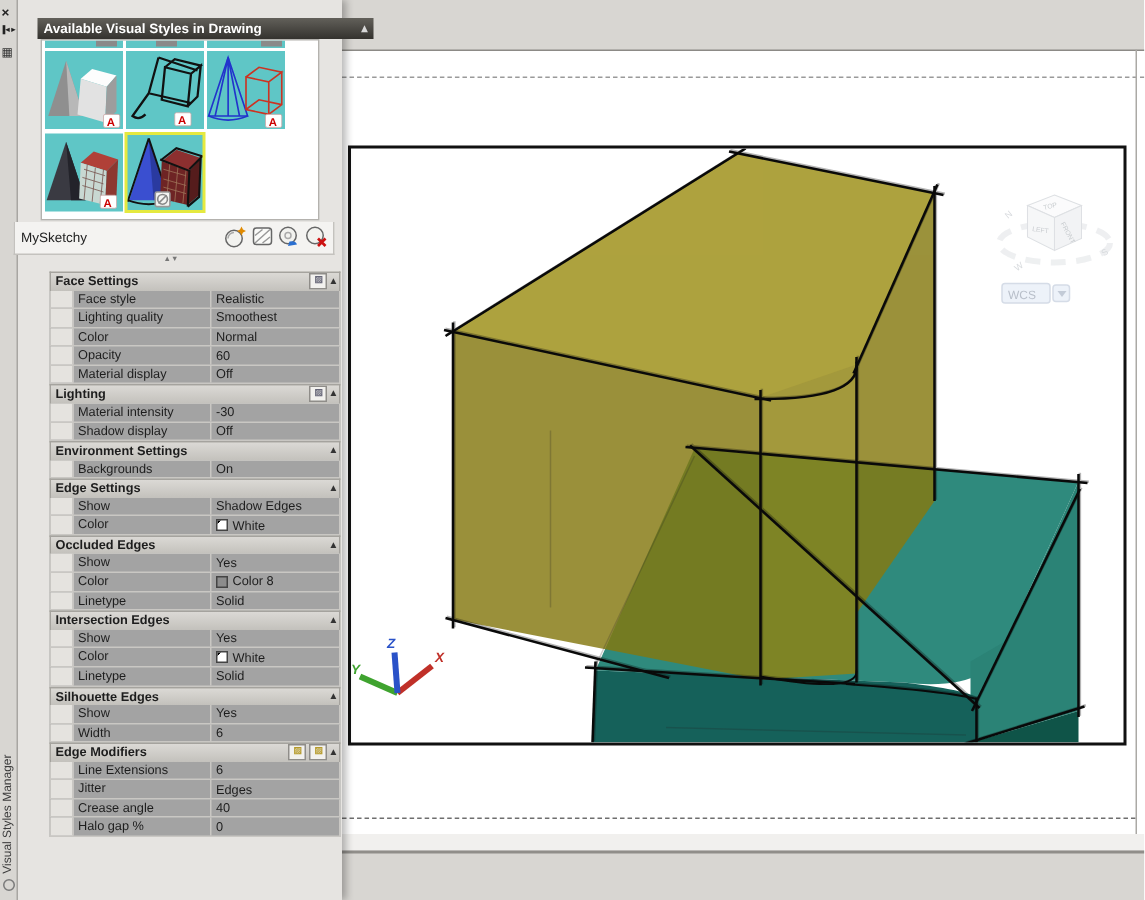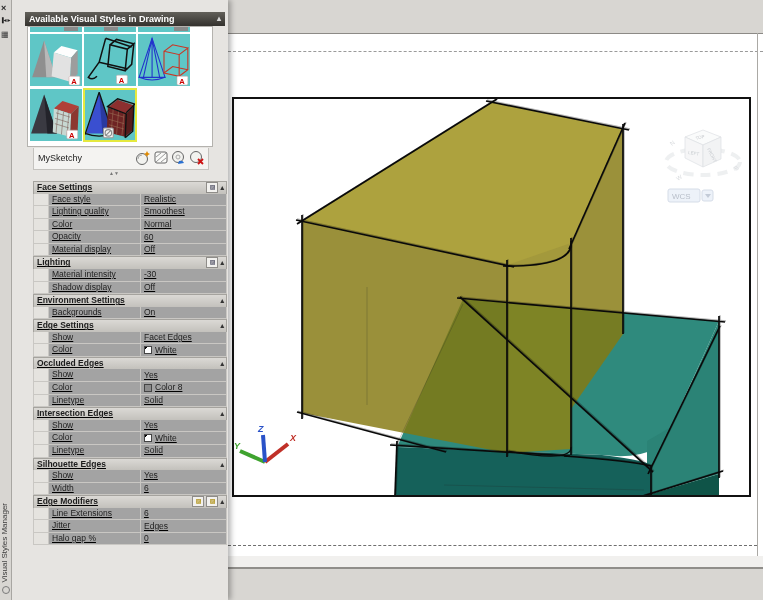--- a/index.html
+++ b/index.html
@@ -19,37 +19,37 @@
 
   
   .palette{position:absolute;left:0;top:0;width:228px;height:600px;background:#e6e4e1;box-shadow:3px 0 5px rgba(0,0,0,.28);z-index:10;}
   .pal-strip{position:absolute;left:0;top:0;width:11px;height:600px;background:#d8d6d2;border-right:1px solid #a8a6a2;}
   .pal-strip .xicon{position:absolute;left:1px;top:3px;font-size:9px;font-weight:bold;color:#222;cursor:pointer;}
   .pal-strip .ahicon{position:absolute;left:0px;top:17px;font-size:5px;color:#222;letter-spacing:-1px;cursor:pointer;}
   .pal-strip .pricon{position:absolute;left:1px;top:30px;font-size:8px;color:#333;cursor:pointer;}
   .pal-strip .vtitle{position:absolute;left:0px;bottom:18px;width:11px;writing-mode:vertical-rl;transform:rotate(180deg);font-size:8px;color:#3b3b3b;white-space:nowrap;}
   .pal-strip .dot{position:absolute;left:2px;bottom:6px;width:6px;height:6px;border:1px solid #7a7a7a;border-radius:50%;}
 
-  .vsm-header{position:absolute;left:25px;top:12px;width:200px;height:14px;background:linear-gradient(#62605a,#34322e);color:#fff;font-size:9px;font-weight:bold;line-height:14px;padding-left:4px;box-sizing:border-box;}
+  .vsm-header{position:absolute;left:25px;top:12px;width:224px;height:14px;background:linear-gradient(#62605a,#34322e);color:#fff;font-size:9px;font-weight:bold;line-height:14px;padding-left:4px;box-sizing:border-box;}
   .vsm-header .hdr-arrow{position:absolute;right:4px;top:0;color:#d8d8d8;font-size:8px;cursor:pointer;}
 
   .styles-list{position:absolute;left:27px;top:26px;width:186px;height:121px;background:#fff;border:1px solid #b4b2ae;box-sizing:border-box;overflow:hidden;}
   .thumb{position:absolute;width:52px;height:52px;background:#5fc6c6;cursor:pointer;}
   .thumb svg{display:block;}
   .thumb.sel{outline:2px solid #e5e93f;outline-offset:-1px;}
   .sliver{position:absolute;top:0;width:52px;height:5px;background:#5fc6c6;overflow:hidden;}
   .sliver i{position:absolute;top:0;width:14px;height:4px;background:#8a8a8a;}
 
-  .name-row{position:absolute;left:33px;top:148px;width:176px;height:22px;background:#f4f3f1;border:1px solid #c4c2be;border-top:none;box-sizing:border-box;}
+  .name-row{position:absolute;left:9px;top:148px;width:214px;height:22px;background:#f4f3f1;border:1px solid #c4c2be;border-top:none;box-sizing:border-box;}
   .style-name{position:absolute;left:4px;top:5px;font-size:9px;color:#222;}
   .tools{position:absolute;right:3px;top:2px;display:flex;gap:2px;}
   .tools .tbtn{width:16px;height:16px;cursor:pointer;}
   .splitter{position:absolute;left:0;top:170px;width:228px;height:7px;text-align:center;font-size:5px;color:#777;line-height:7px;cursor:row-resize;}
 
-  .vsm-grid{position:absolute;left:33px;top:181px;width:194px;text-decoration:underline;}
+  .vsm-grid{position:absolute;left:33px;top:181px;width:194px;}
   .sec-header{position:relative;height:12.5px;background:linear-gradient(#dbd9d5,#c3c1bc);border:1px solid #a5a39e;border-bottom:none;box-sizing:border-box;font-size:8.5px;font-weight:bold;color:#1d1d1d;line-height:11px;padding-left:3px;cursor:pointer;}
   .sec-header .sh-right{position:absolute;right:2px;top:0px;display:flex;align-items:center;gap:2px;height:11px;}
   .sec-header .sh-arrow{font-size:7px;color:#333;}
   .sec-header .sh-btn{width:10px;height:9px;background:#f2f1ee;border:1px solid #8f8d89;font-size:6px;line-height:8px;text-align:center;color:#667;cursor:pointer;}
   .sec-header .sh-btn.y{color:#b59a2a;}
   .g-row{display:flex;height:12.6px;background:#a3a3a3;border:1px solid #c9c7c3;border-top:none;box-sizing:border-box;font-size:8.5px;line-height:11px;color:#1d1d1d;}
   .g-indent{width:14px;background:#e5e3df;border-right:1px solid #c9c7c3;}
   .g-label{width:92px;padding-left:3px;box-sizing:border-box;border-right:1px solid #c9c7c3;overflow:hidden;white-space:nowrap;}
   .g-value{flex:1;padding-left:3px;display:flex;align-items:center;gap:3px;overflow:hidden;white-space:nowrap;cursor:pointer;}
   .swatch{display:inline-block;width:8px;height:8px;box-sizing:border-box;border:1px solid #444;flex:0 0 auto;}
@@ -334,21 +334,21 @@
             <span>On</span>
           </span>
         </div>
         <div class="sec-header"><span>Edge Settings</span><span class="sh-right">
             <span class="sh-arrow">▴</span>
           </span></div>
         <div class="g-row">
           <span class="g-indent"></span>
           <span class="g-label">Show</span>
           <span class="g-value">
-            <span>Facet Edges</span>
+            <span>Shadow Edges</span>
           </span>
         </div>
         <div class="g-row">
           <span class="g-indent"></span>
           <span class="g-label">Color</span>
           <span class="g-value">
             <span class="swatch white"></span>
             <span>White</span>
           </span>
         </div>
@@ -433,20 +433,27 @@
         </div>
         <div class="g-row">
           <span class="g-indent"></span>
           <span class="g-label">Jitter</span>
           <span class="g-value">
             <span>Edges</span>
           </span>
         </div>
         <div class="g-row">
           <span class="g-indent"></span>
+          <span class="g-label">Crease angle</span>
+          <span class="g-value">
+            <span>40</span>
+          </span>
+        </div>
+        <div class="g-row">
+          <span class="g-indent"></span>
           <span class="g-label">Halo gap %</span>
           <span class="g-value">
             <span>0</span>
           </span>
         </div>
       </div>
   </div>
 </div>
 
 </body></html>

